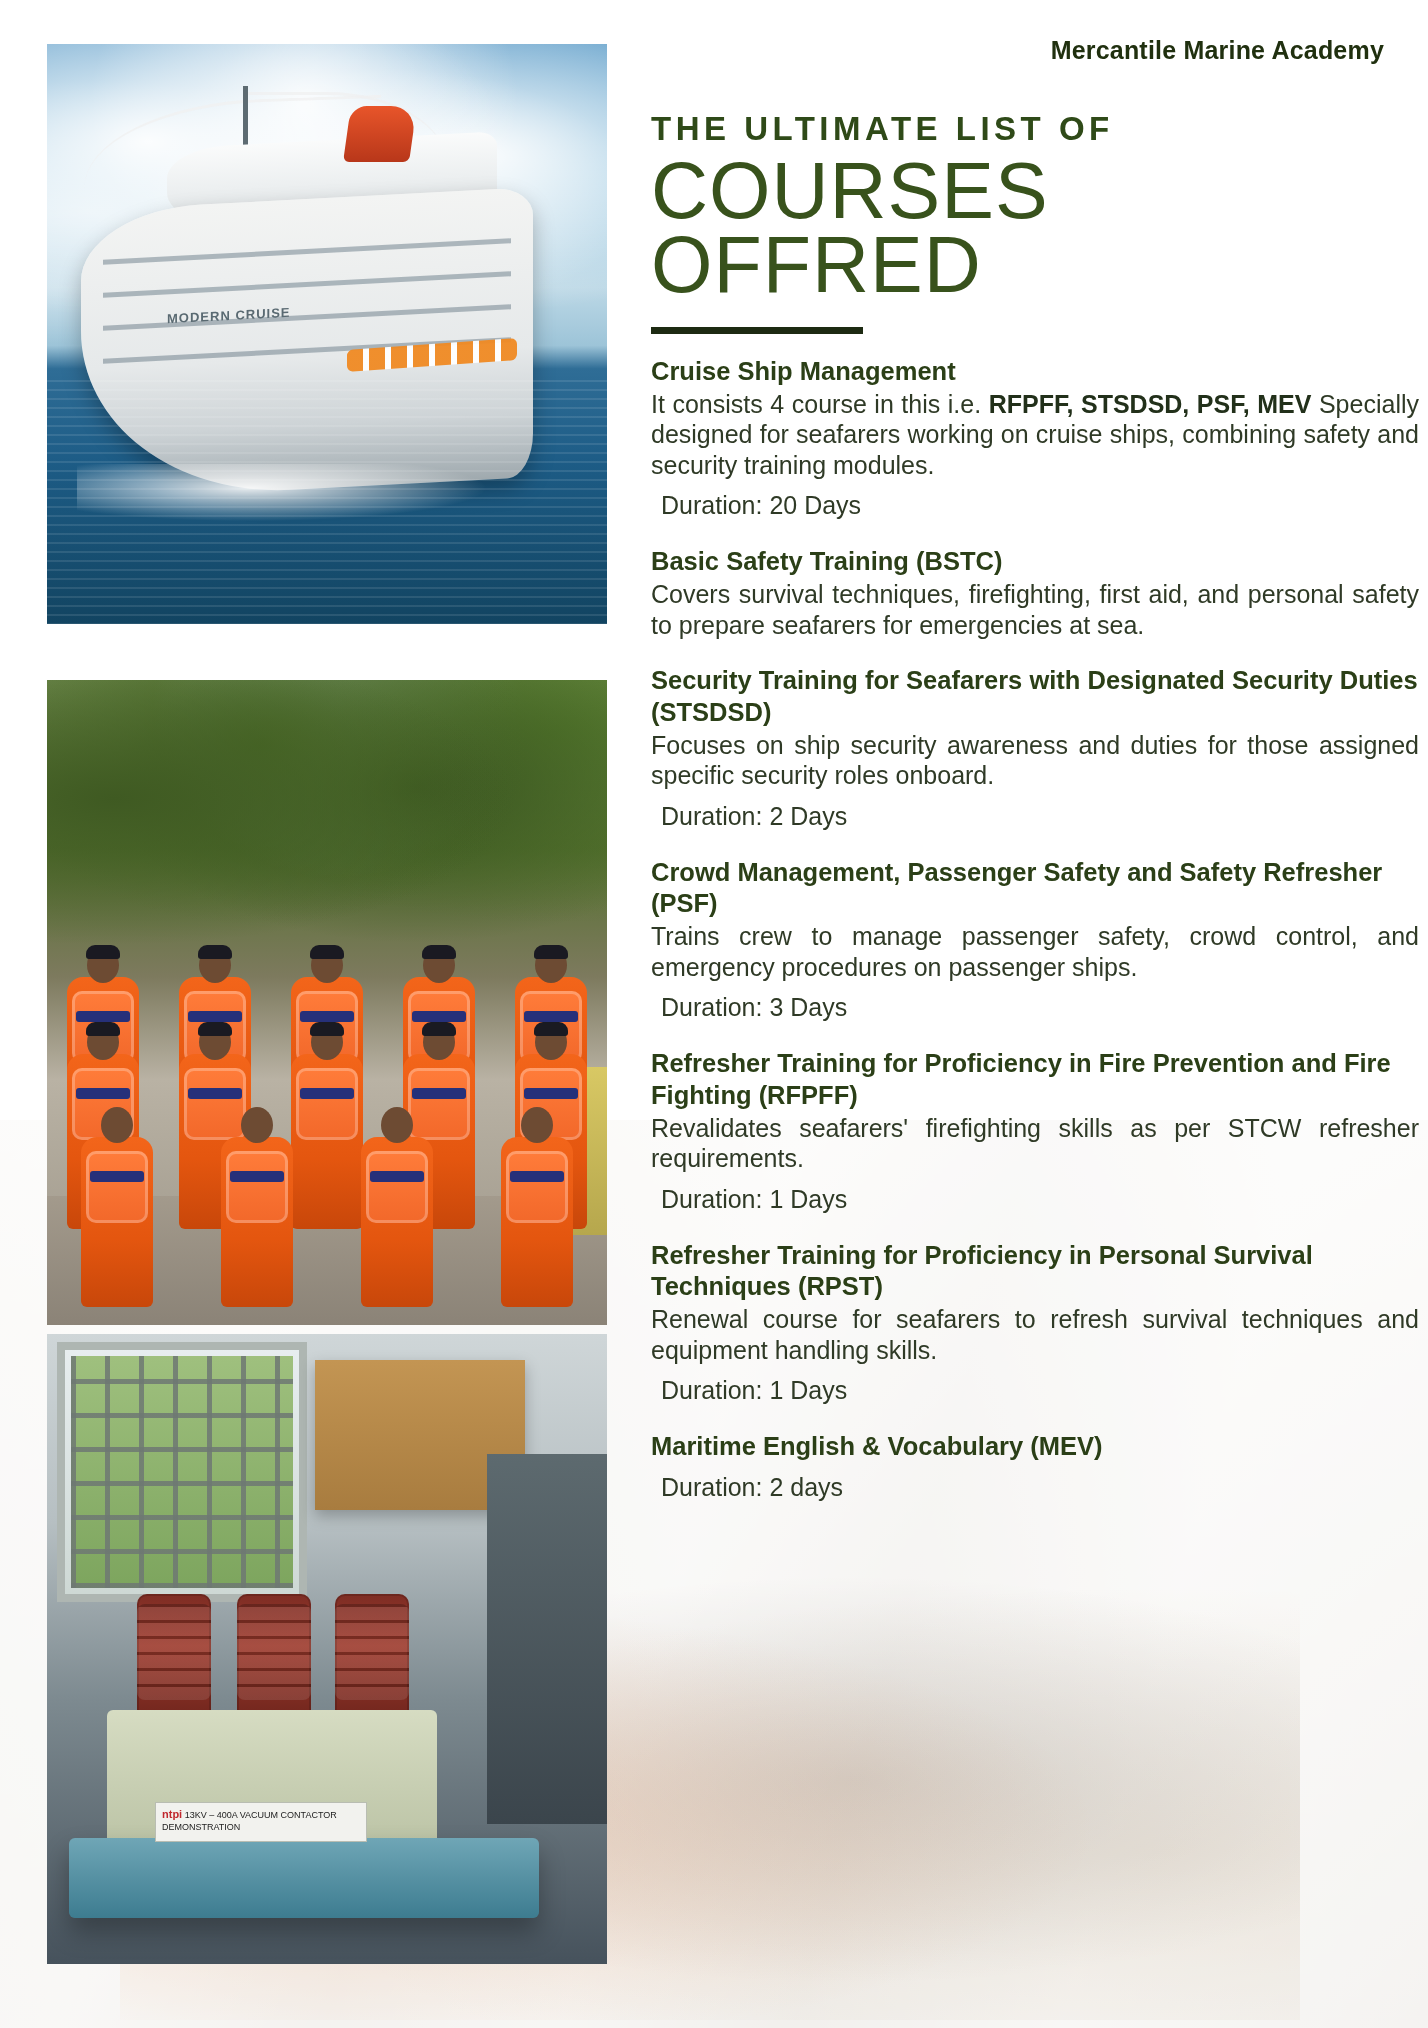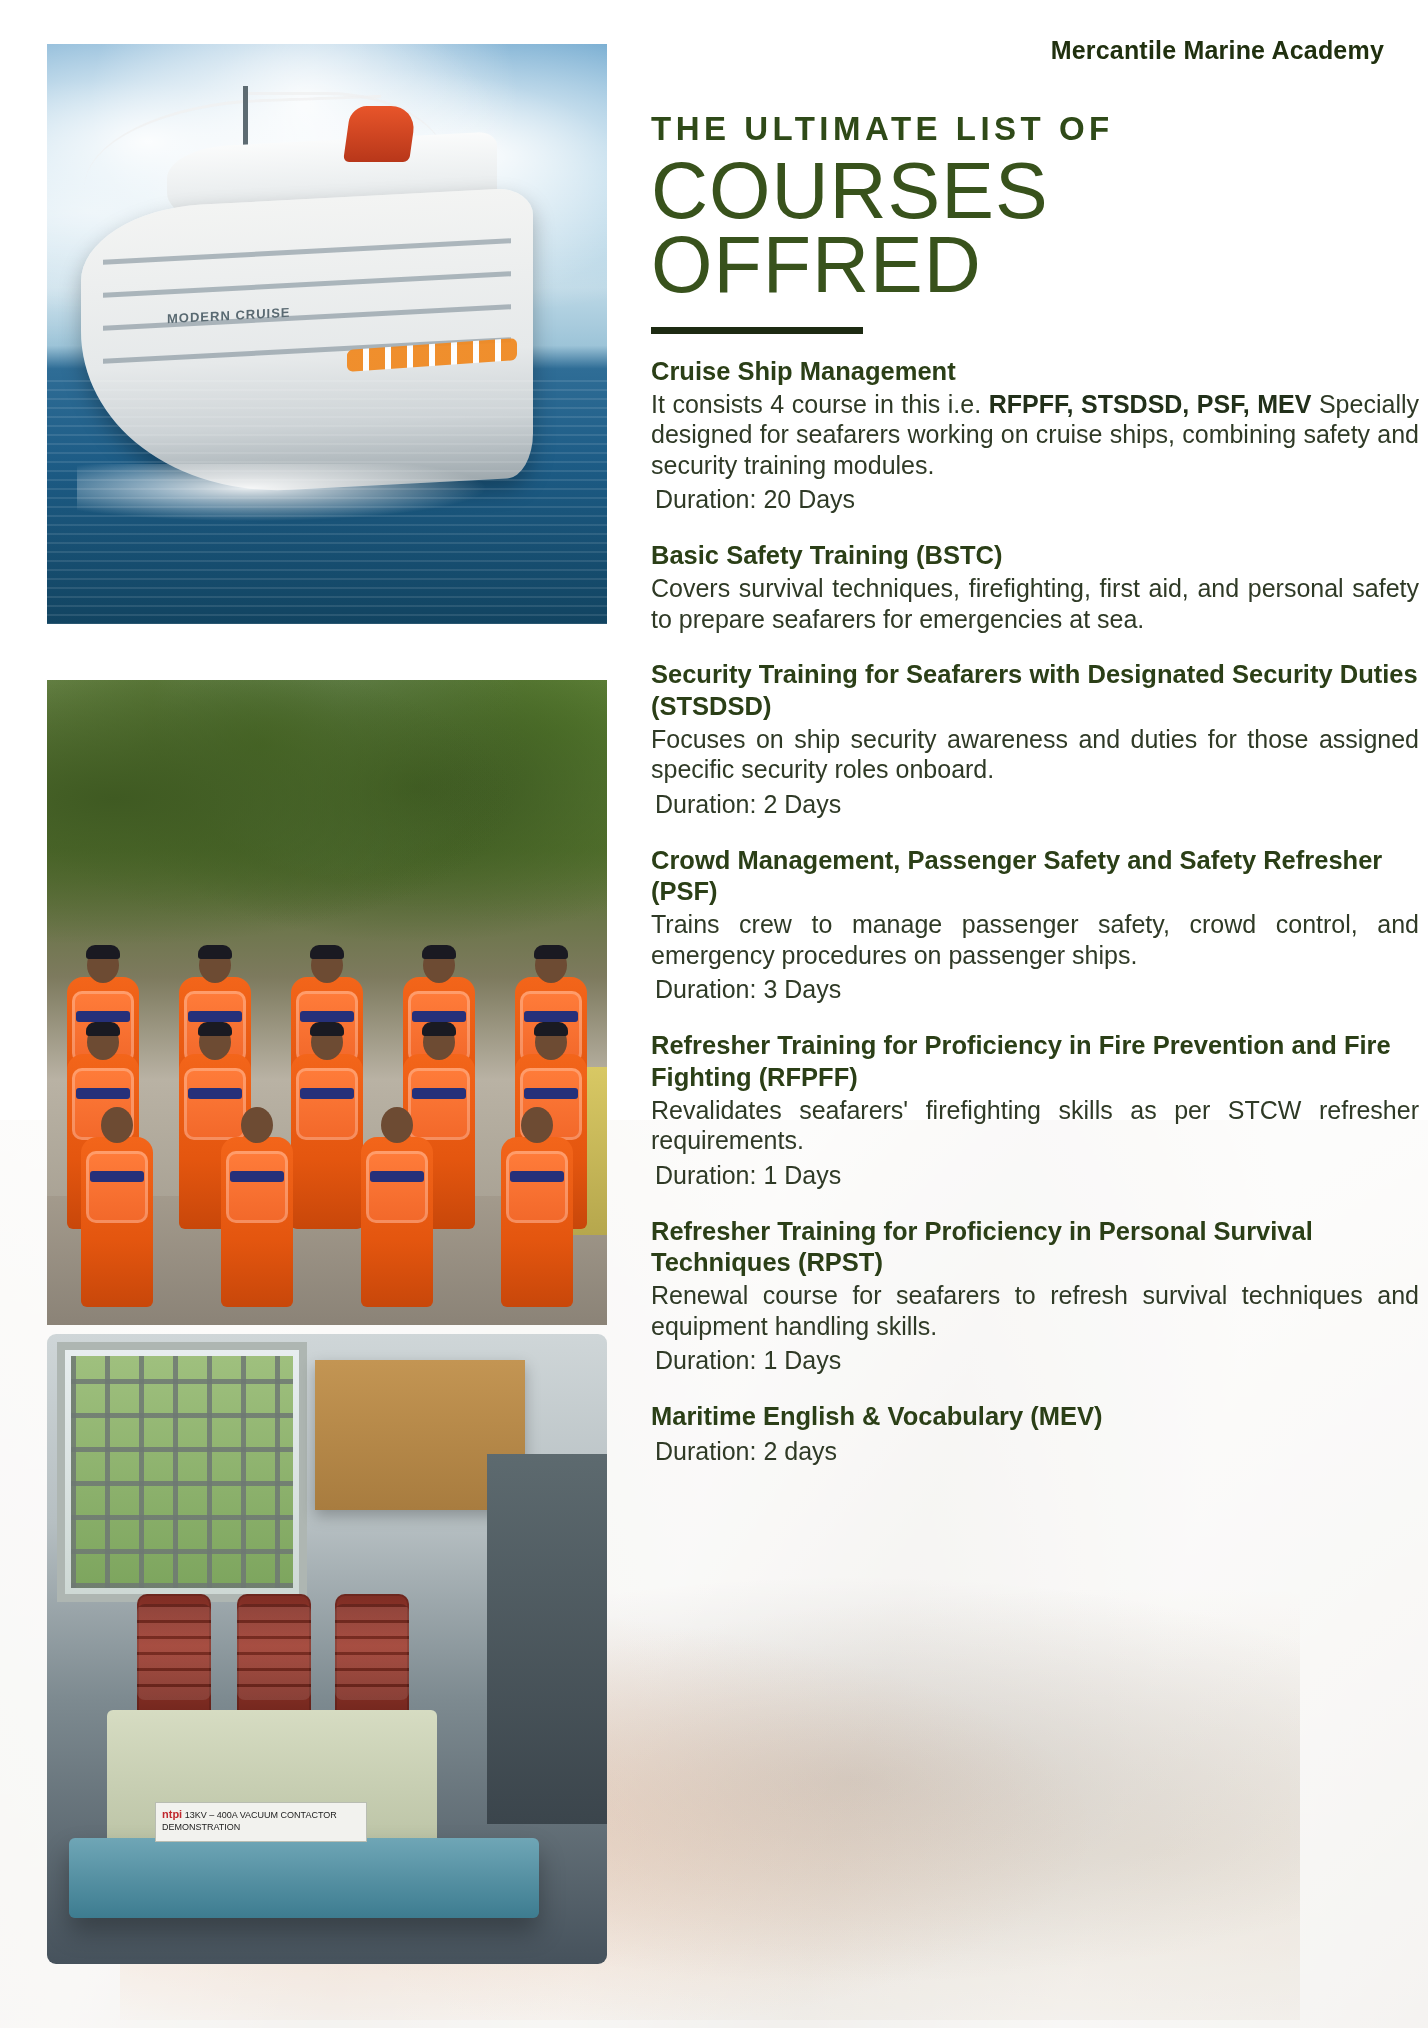--- a/index.html
+++ b/index.html
@@ -67,21 +67,21 @@
     top: 44px;
     width: 560px;
   }
   .photo {
     position: absolute;
     left: 0;
     overflow: hidden;
   }
   .photo-1 { top: 0px;   width: 560px; height: 580px; }
   .photo-2 { top: 636px; width: 560px; height: 645px; }
-  .photo-3 { top: 1290px; width: 560px; height: 630px; border-radius: 9px; }
+  .photo-3 { top: 1290px; width: 560px; height: 630px; }
 
   
   .cruise {
     position: absolute;
     inset: 0;
     background:
       linear-gradient(180deg, #5f9ec9 0%, #8cc0dd 22%, #bcd8e6 42%, #9dc4d8 52%, #2f6d96 56%, #1d5c86 72%, #124461 100%);
   }
   .cruise .clouds {
     position: absolute; left: 0; top: 0; width: 100%; height: 56%;
@@ -344,21 +344,21 @@
     font-size: 25px;
     line-height: 1.22;
     color: #2f3a26;
     text-align: justify;
     margin: 0;
   }
   .course-desc .hl { font-weight: bold; color: #22301a; }
   .course-duration {
     font-size: 25px;
     color: #2f3a26;
-    margin: 4px;
+    margin: 10px;
     line-height: 1.25;
   }
 </style>
 </head>
 <body>
 
 <div class="bg-wash"></div>
 
 <div class="page">
 

